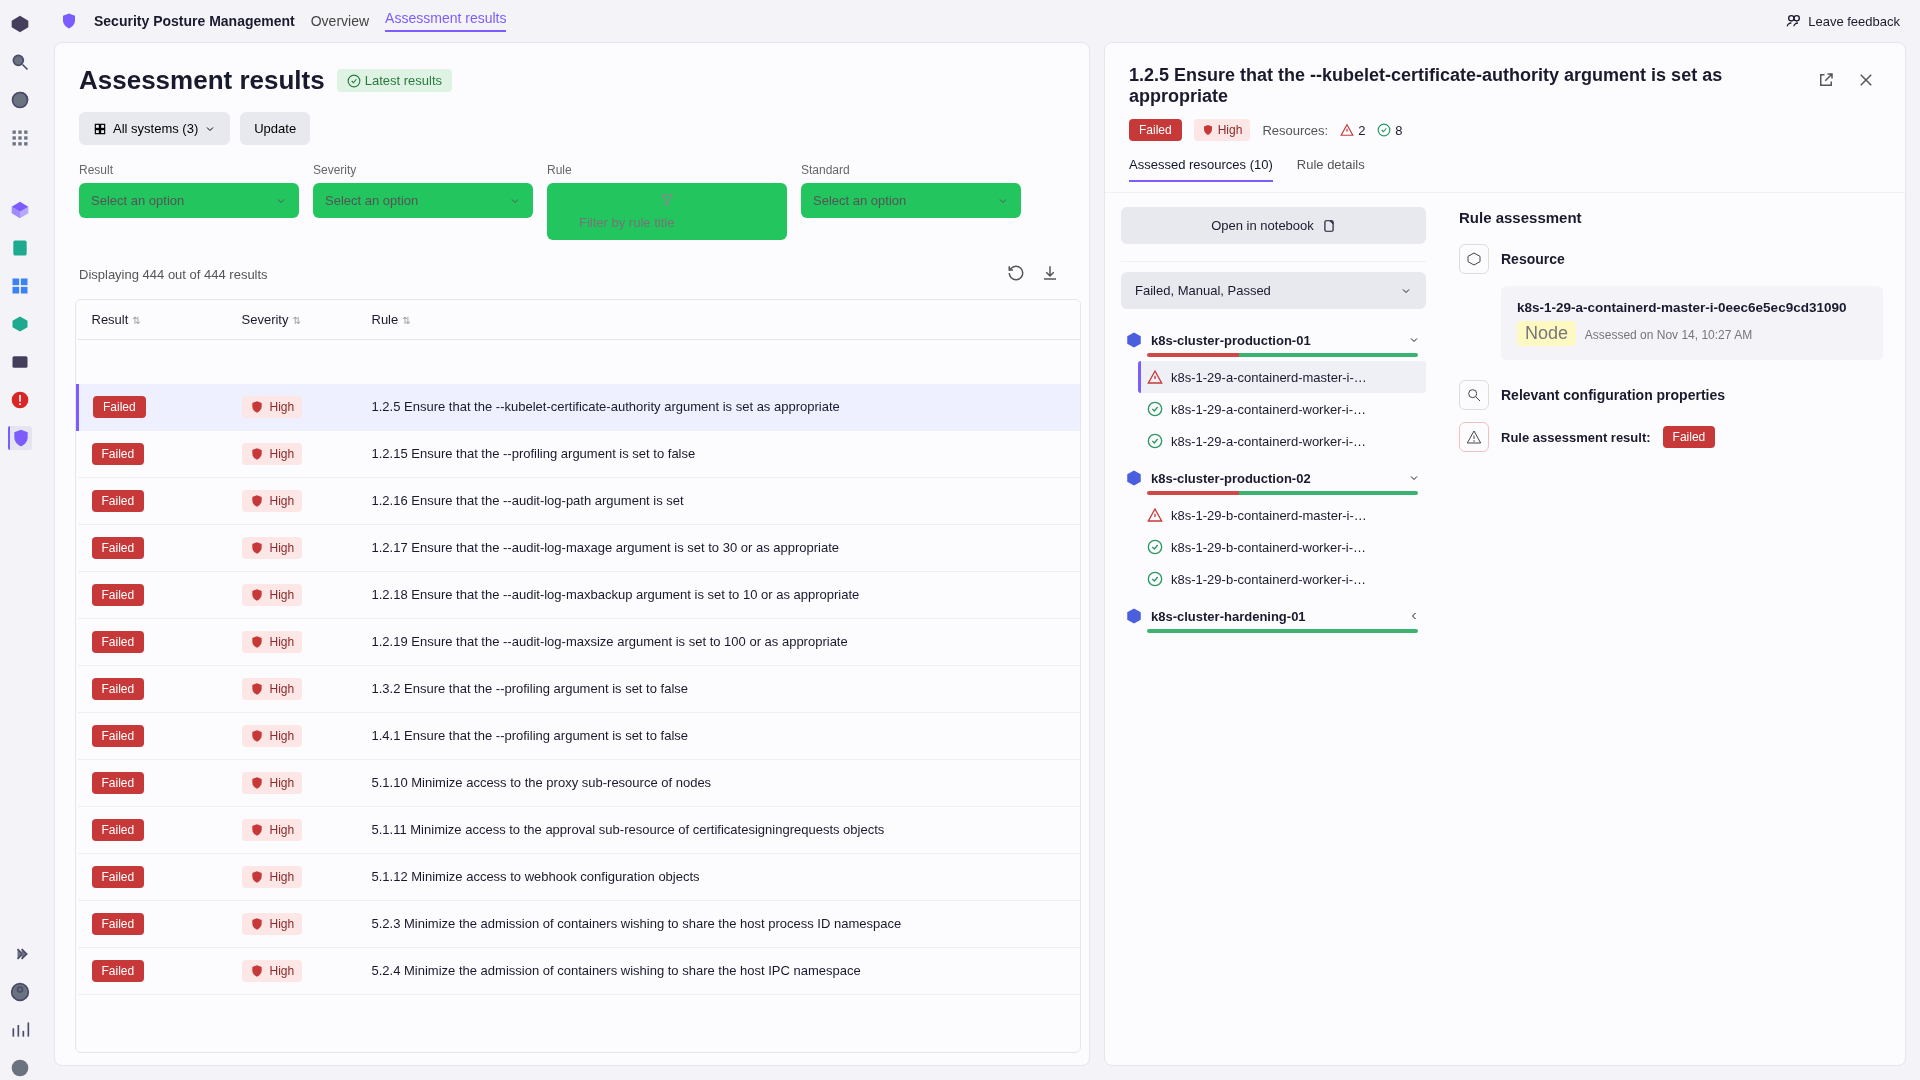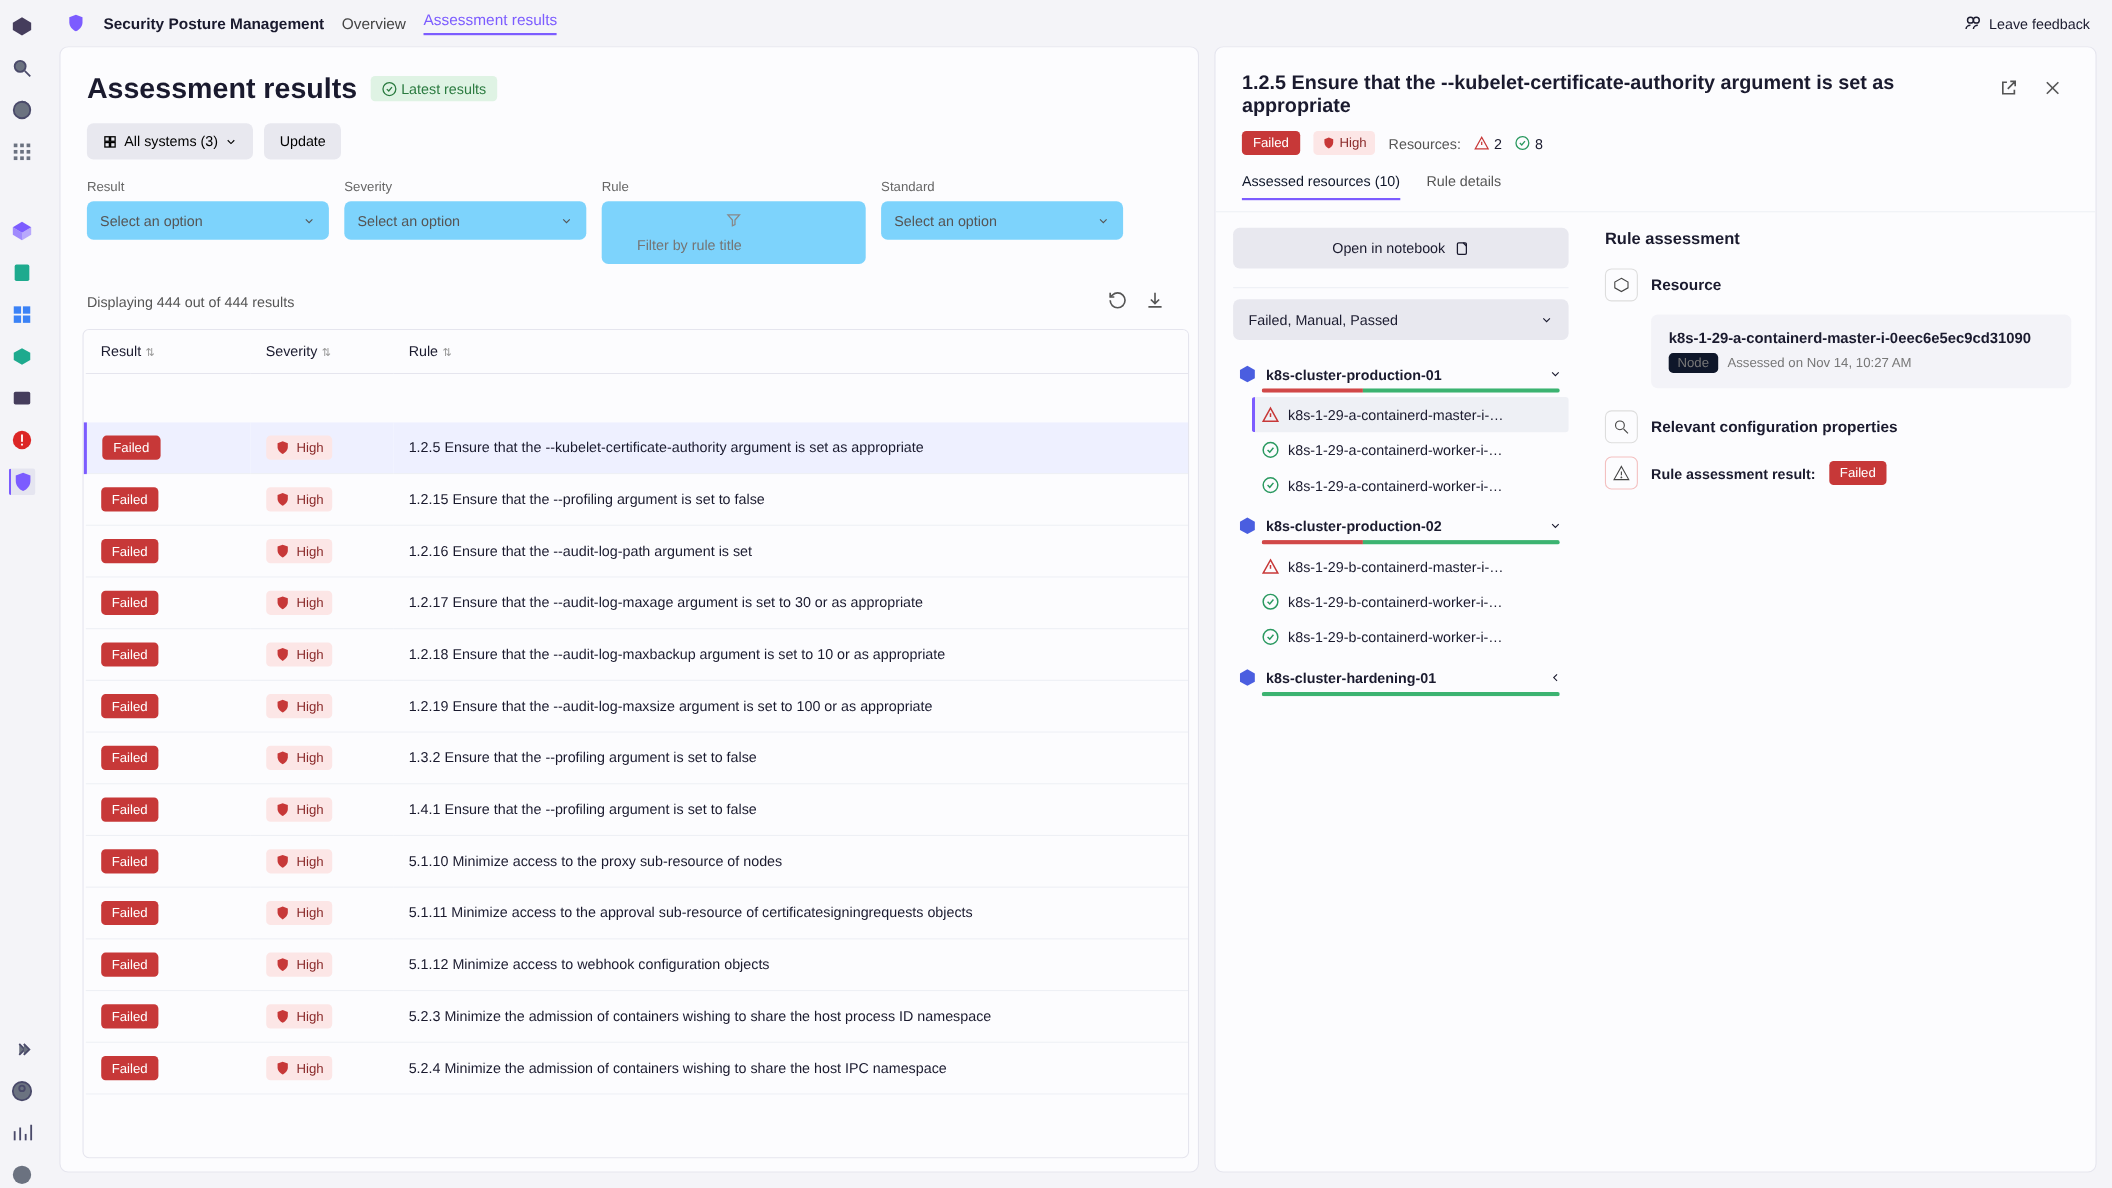--- a/index.html
+++ b/index.html
@@ -38,21 +38,21 @@
 
 .pl-header { padding: 22px 24px 14px 24px; }
 .pl-title-row { display: flex; align-items: center; gap: 12px; }
 .pl-title { font-size: 26px; font-weight: 700; }
 .badge-latest { background: #dff3e4; color: #2a7a3f; padding: 4px 10px; border-radius: 4px; font-size: 13px; display: inline-flex; align-items: center; gap: 4px; }
 .pl-controls { display: flex; gap: 10px; margin-top: 16px; }
 .btn { background: #e8e8ef; border: none; padding: 9px 14px; border-radius: 6px; cursor: pointer; font-size: 13px; display: inline-flex; align-items: center; gap: 6px; }
 .filters { display: flex; gap: 14px; margin-top: 18px; flex-wrap: wrap; }
 .filter-group { display: flex; flex-direction: column; gap: 6px; }
 .filter-label { font-size: 12px; color: #666; }
-.select, .text-input { background: #7dd3fc; border: none; padding: 10px 12px; border-radius: 6px; font-size: 13px; display: flex; align-items: center; justify-content: space-between; gap: 8px; min-width: 220px; color: #555; }
+.select, .text-input { background: #22c55e; border: none; padding: 10px 12px; border-radius: 6px; font-size: 13px; display: flex; align-items: center; justify-content: space-between; gap: 8px; min-width: 220px; color: #555; }
 .text-input { min-width: 240px; flex-direction: column; }
 .text-input input { background: none; border: none; outline: none; font-size: 13px; flex: 1; }
 .pl-meta-row { display: flex; align-items: center; justify-content: space-between; padding: 4px 24px 8px; }
 .pl-meta { color: #555; font-size: 13px; }
 .icon-btn { background: none; border: none; cursor: pointer; color: #555; padding: 6px; }
 .icon-btn svg { width: 18px; height: 18px; }
 
 
 .tbl-wrap { flex: 1; overflow: auto; margin: 0 8px 12px 20px; border: 1px solid #e5e5ee; border-radius: 6px; position: relative; }
 .tbl { width: 100%; border-collapse: collapse; table-layout: fixed; }
@@ -105,21 +105,21 @@
 
 .pr-right { flex: 1; padding: 16px 22px; overflow: auto; }
 .pr-right h4 { font-size: 15px; font-weight: 700; margin-bottom: 18px; }
 .sec-row { display: flex; align-items: center; gap: 12px; margin-bottom: 12px; }
 .sec-ico { width: 30px; height: 30px; border: 1px solid #ddd; border-radius: 6px; display: flex; align-items: center; justify-content: center; }
 .sec-ico svg { width: 16px; height: 16px; fill: none; stroke: #444; stroke-width: 1.5; }
 .sec-title { font-weight: 600; font-size: 14px; }
 .sec-card { background: #f3f3f8; border-radius: 6px; padding: 14px 16px; margin-left: 42px; margin-bottom: 20px; }
 .sec-card .big { font-weight: 600; font-size: 13.5px; }
 .sec-card .sub { color: #777; font-size: 12px; margin-top: 6px; }
-.node-chip { background: #0f172a; padding: 2px 8px; border-radius: 4px; font-size: 12px; display: inline-block; margin-right: 6px; }
+.node-chip { background: #fef9c3; padding: 2px 8px; border-radius: 4px; font-size: 18px; display: inline-block; margin-right: 6px; }
 .prop-item { margin-bottom: 14px; }
 .prop-label { font-size: 13px; color: #333; margin-bottom: 6px; }
 .prop-val { background: #fde9cc; padding: 6px 10px; border-radius: 4px; display: inline-block; font-size: 13px; color: #6b4a10; }
 .result-row { display: flex; align-items: center; gap: 12px; margin-top: 4px; }
 .result-label { font-weight: 600; }
 
 .chevron { width: 12px; height: 12px; }
 </style>
 </head>
 <body>

